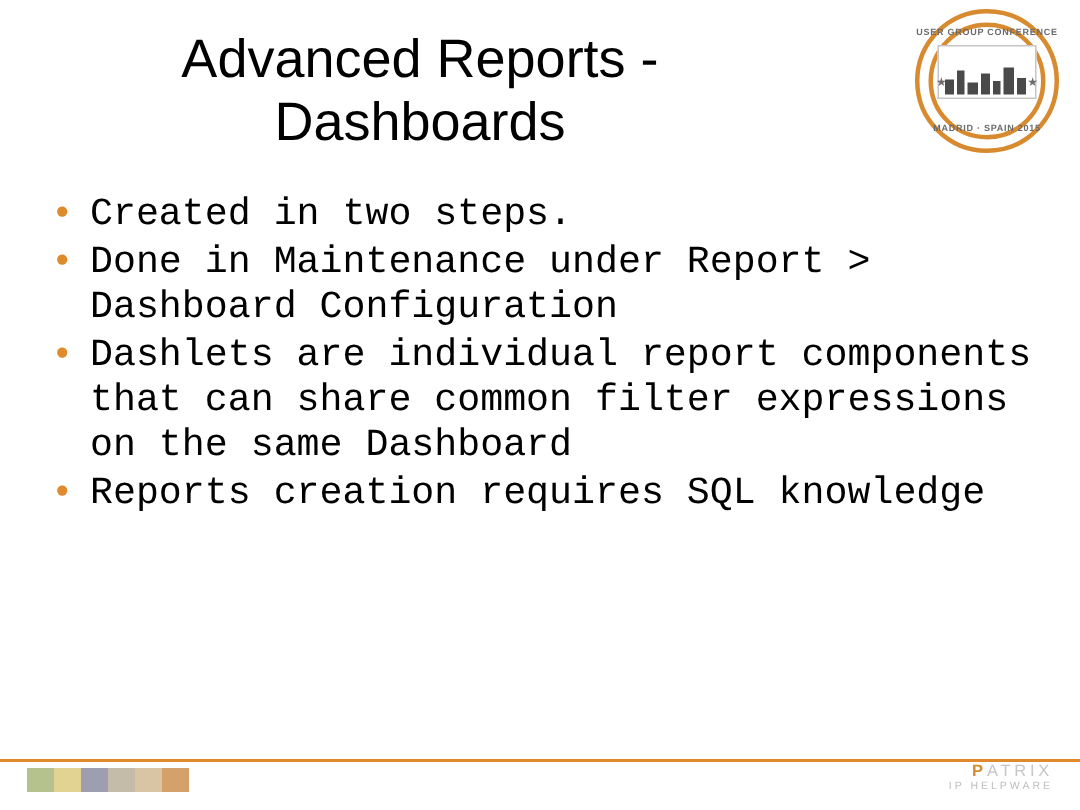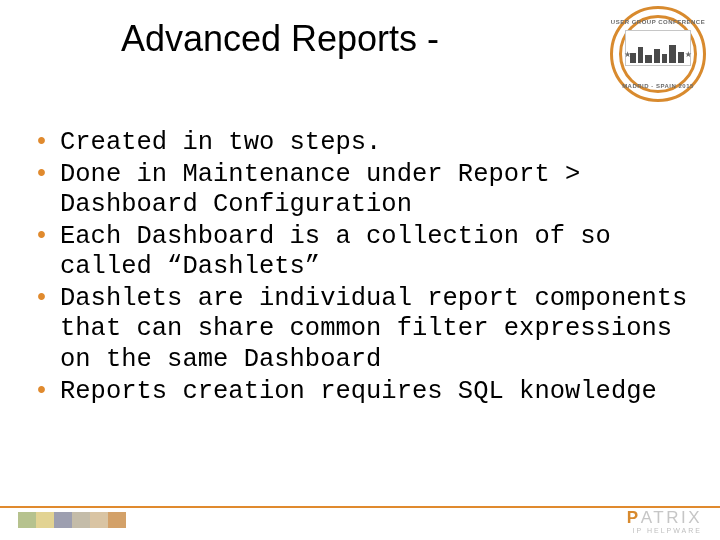--- a/index.html
+++ b/index.html
@@ -121,21 +121,21 @@
   .sw5 { background: #d9c4a3; }
   .sw6 { background: #d3a169; }
 
   .footer .logo {
     position: absolute;
     right: 18px; top: 3px;
     text-align: right;
     line-height: 1;
   }
   .footer .logo .brand {
-    font-size: 17px;
+    font-size: 11px;
     font-weight: 400;
     letter-spacing: 2.5px;
     color: #c6c6c6;
   }
   .footer .logo .brand .accent {
     color: #d88a2e;
     font-weight: 700;
   }
   .footer .logo .tag {
     font-size: 7px;
@@ -144,39 +144,39 @@
     margin-top: 1px;
   }
 </style>
 </head>
 <body>
 
 <div class="slide">
 
   <h1 class="title">
     <span>Advanced Reports -</span><br>
+    <span>Dashboards</span>
   </h1>
 
   <div class="badge">
     <div class="rope-outer"></div>
     <div class="rope-inner"></div>
     <div class="arc-top">USER GROUP CONFERENCE</div>
     <div class="sky">
       <div class="skyline"></div>
     </div>
     <span class="star left">★</span>
     <span class="star right">★</span>
     <div class="arc-bottom">MADRID · SPAIN 2015</div>
   </div>
 
   <div class="content">
     <ul>
       <li>Created in two steps.</li>
       <li>Done in Maintenance under Report &gt; Dashboard Configuration</li>
-      <li>Each Dashboard is a collection of so called “Dashlets”</li>
       <li>Dashlets are individual report components that can share common filter expressions on the same Dashboard</li>
       <li>Reports creation requires SQL knowledge</li>
     </ul>
   </div>
 
   <div class="footer">
     <div class="rule"></div>
     <div class="swatches">
       <span class="sw1"></span>
       <span class="sw2"></span>

